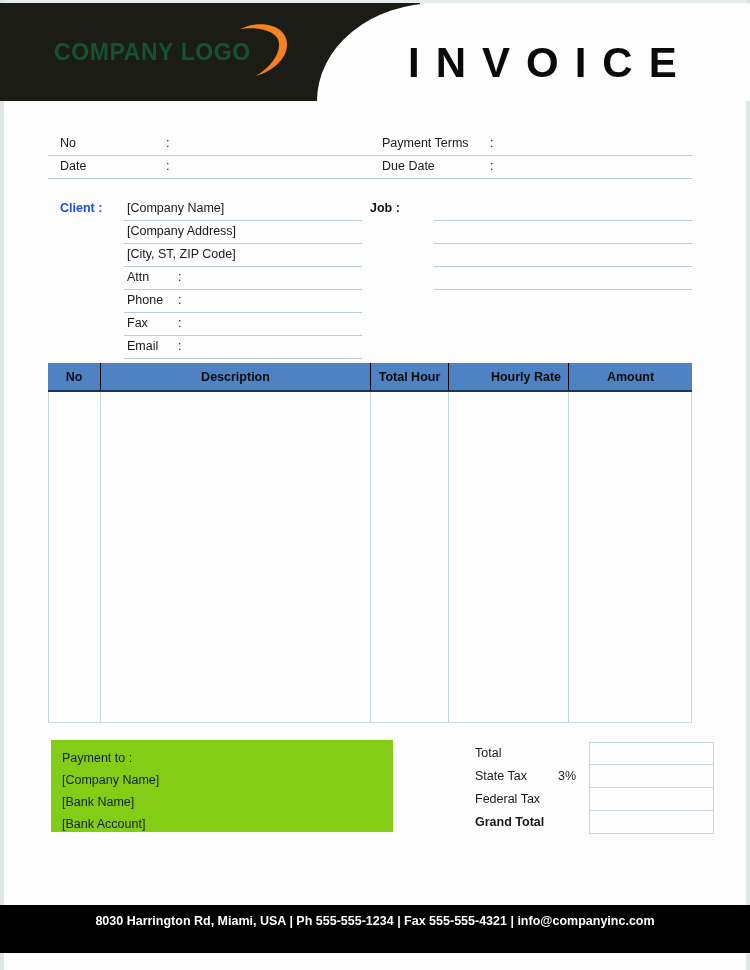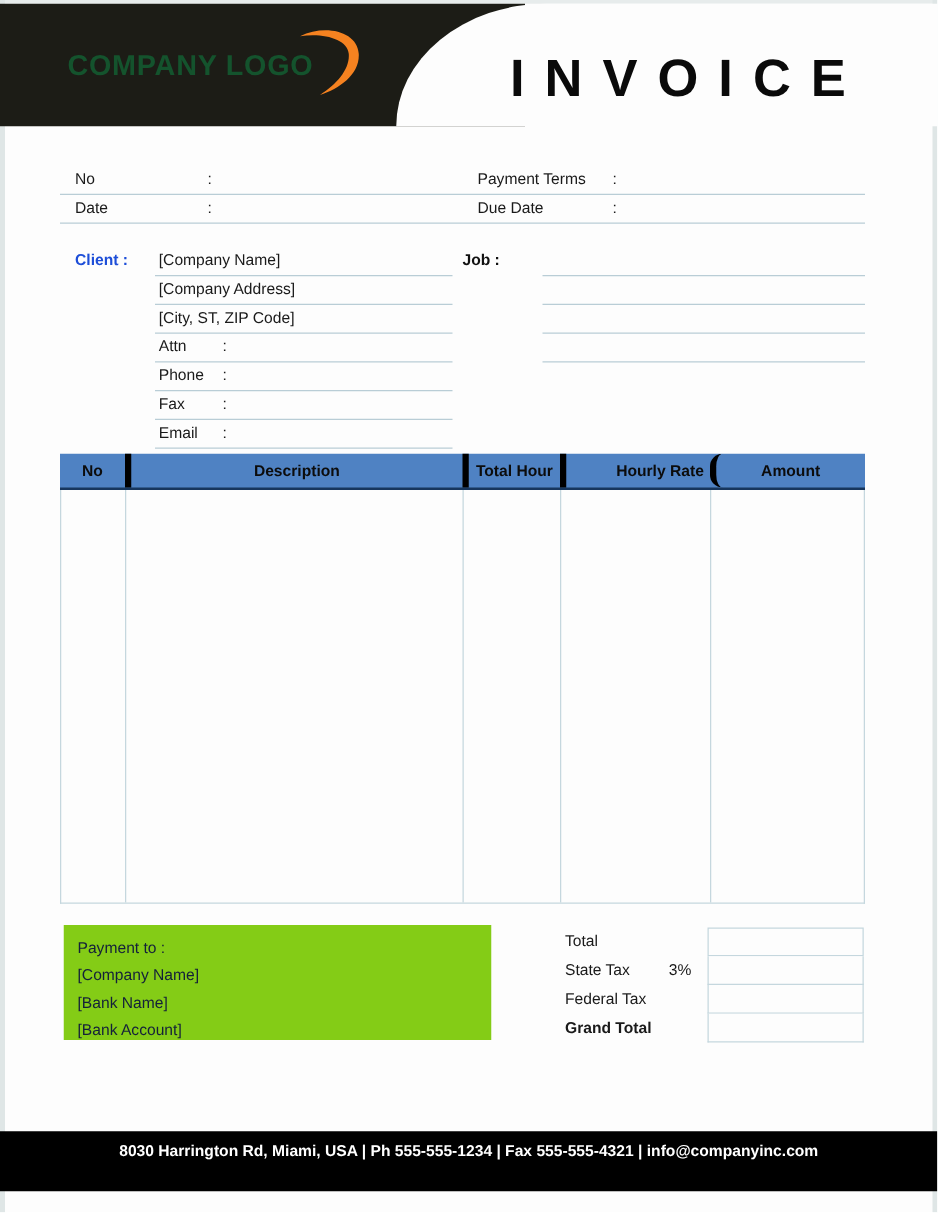--- a/index.html
+++ b/index.html
@@ -218,26 +218,26 @@
   .th {
     display: flex;
     align-items: center;
     justify-content: center;
     font-size: 12.5px;
     font-weight: bold;
     color: #0c0c0c;
     box-sizing: border-box;
     height: 100%;
   }
-  .th.sep { border-left: 5px solid #000000; }
+  .th.sep { border-left: 1px solid #000000; }
   .col-no    { width: 52px; }
   .col-desc  { width: 270px; }
   .col-hour  { width: 78px; }
   .col-rate  { width: 120px; padding-left: 35px; }
-  .col-amt   { width: 124px; border-radius: 10px; }
+  .col-amt   { width: 124px; }
 
   .tbody {
     position: relative;
     height: 331px;
     background: #fdfdfd;
     border-left: 1px solid #c5d7de;
     border-right: 1px solid #c5d7de;
     border-bottom: 1px solid #c5d7de;
     box-sizing: border-box;
   }
@@ -263,21 +263,21 @@
   .pay-line {
     font-size: 12.5px;
     color: #14203a;
     line-height: 22px;
     white-space: nowrap;
   }
 
   
   .totals {
     position: absolute;
-    left: 452px;
+    left: 475px;
     top: 742px;
     width: 240px;
   }
   .tot-row {
     position: relative;
     height: 23px;
   }
   .tot-label {
     position: absolute;
     left: 0;

